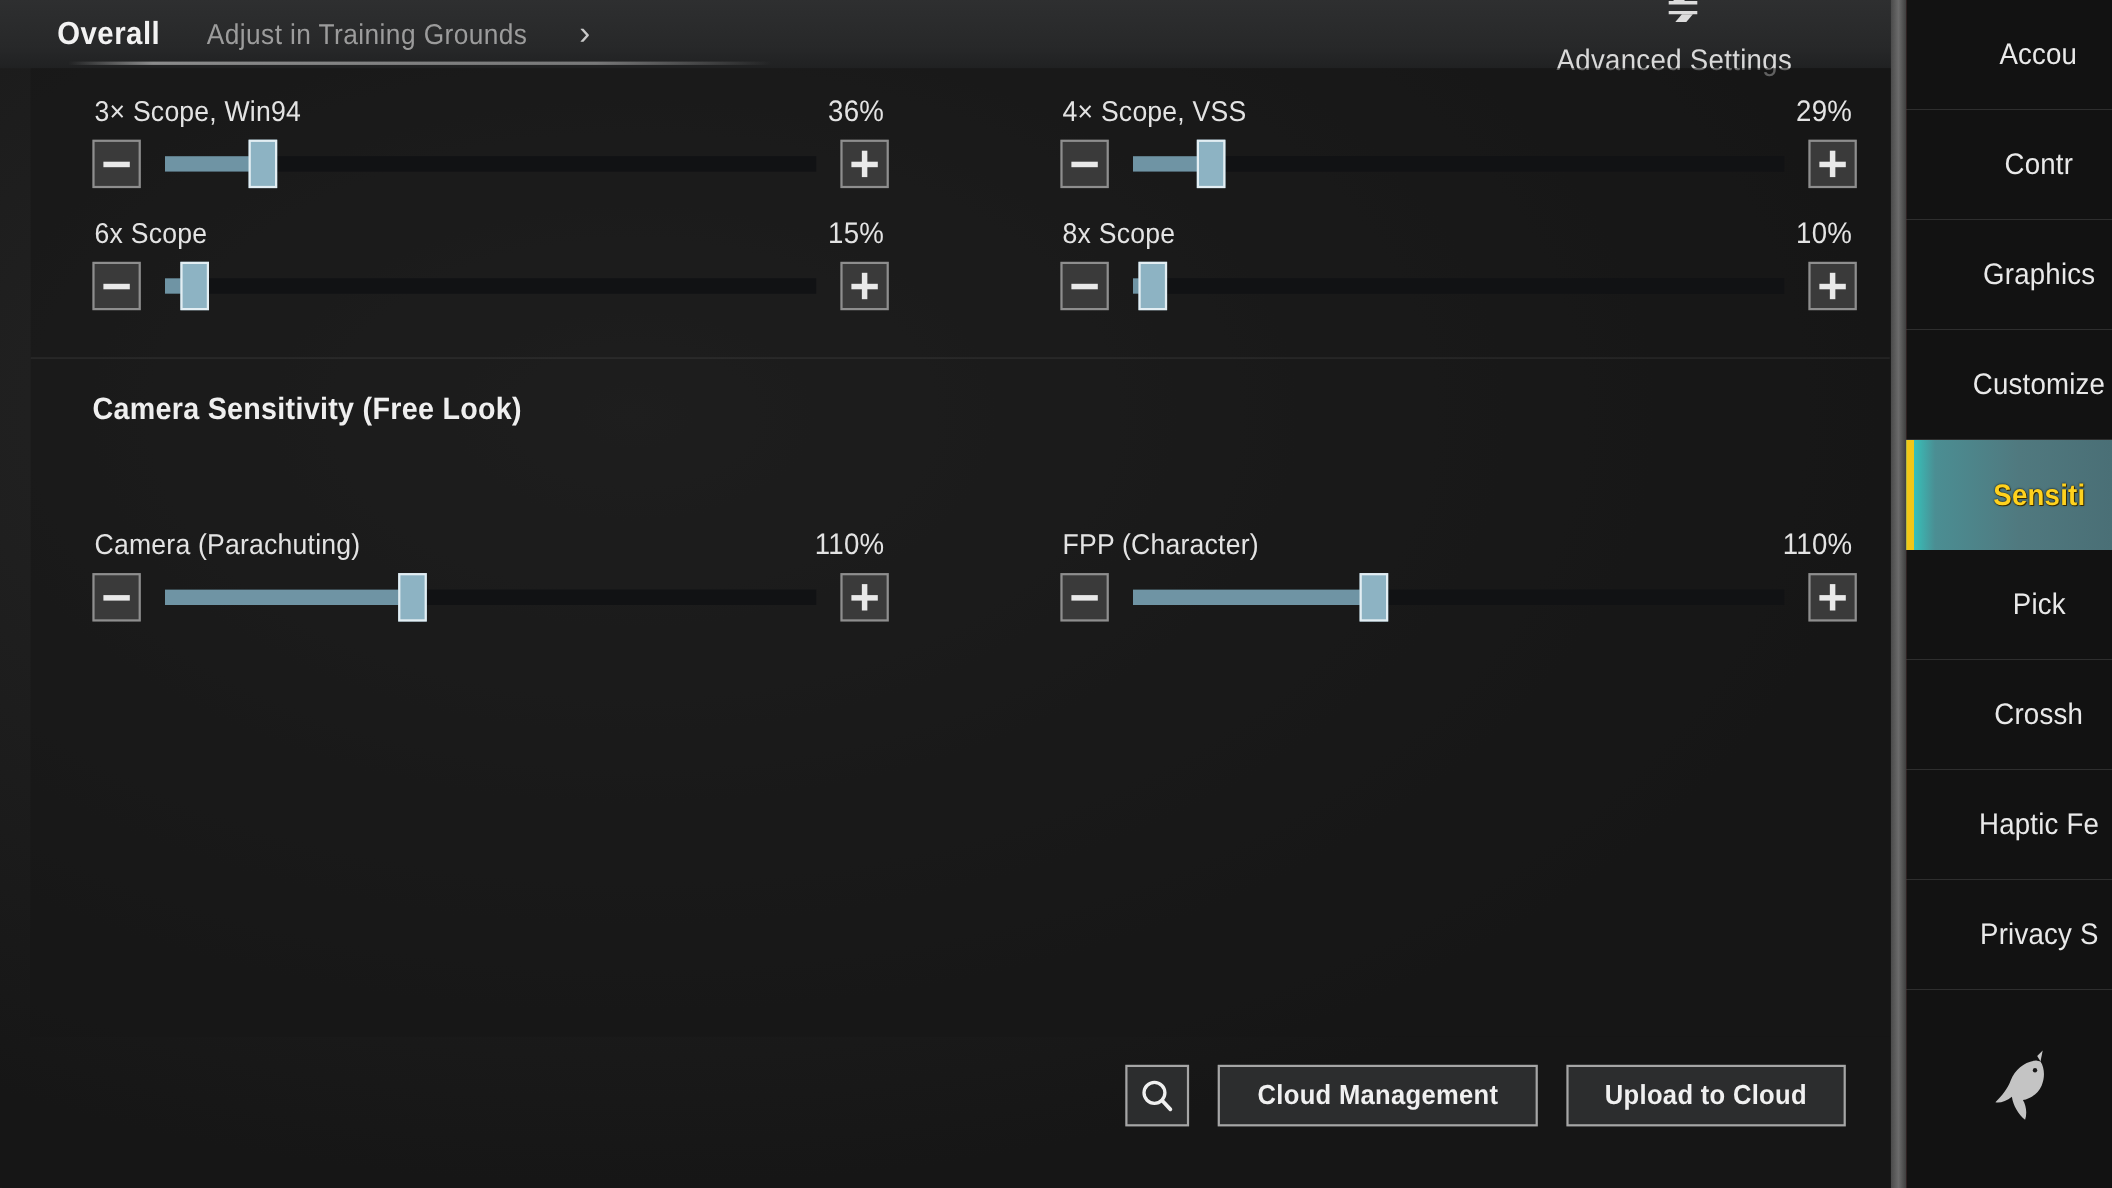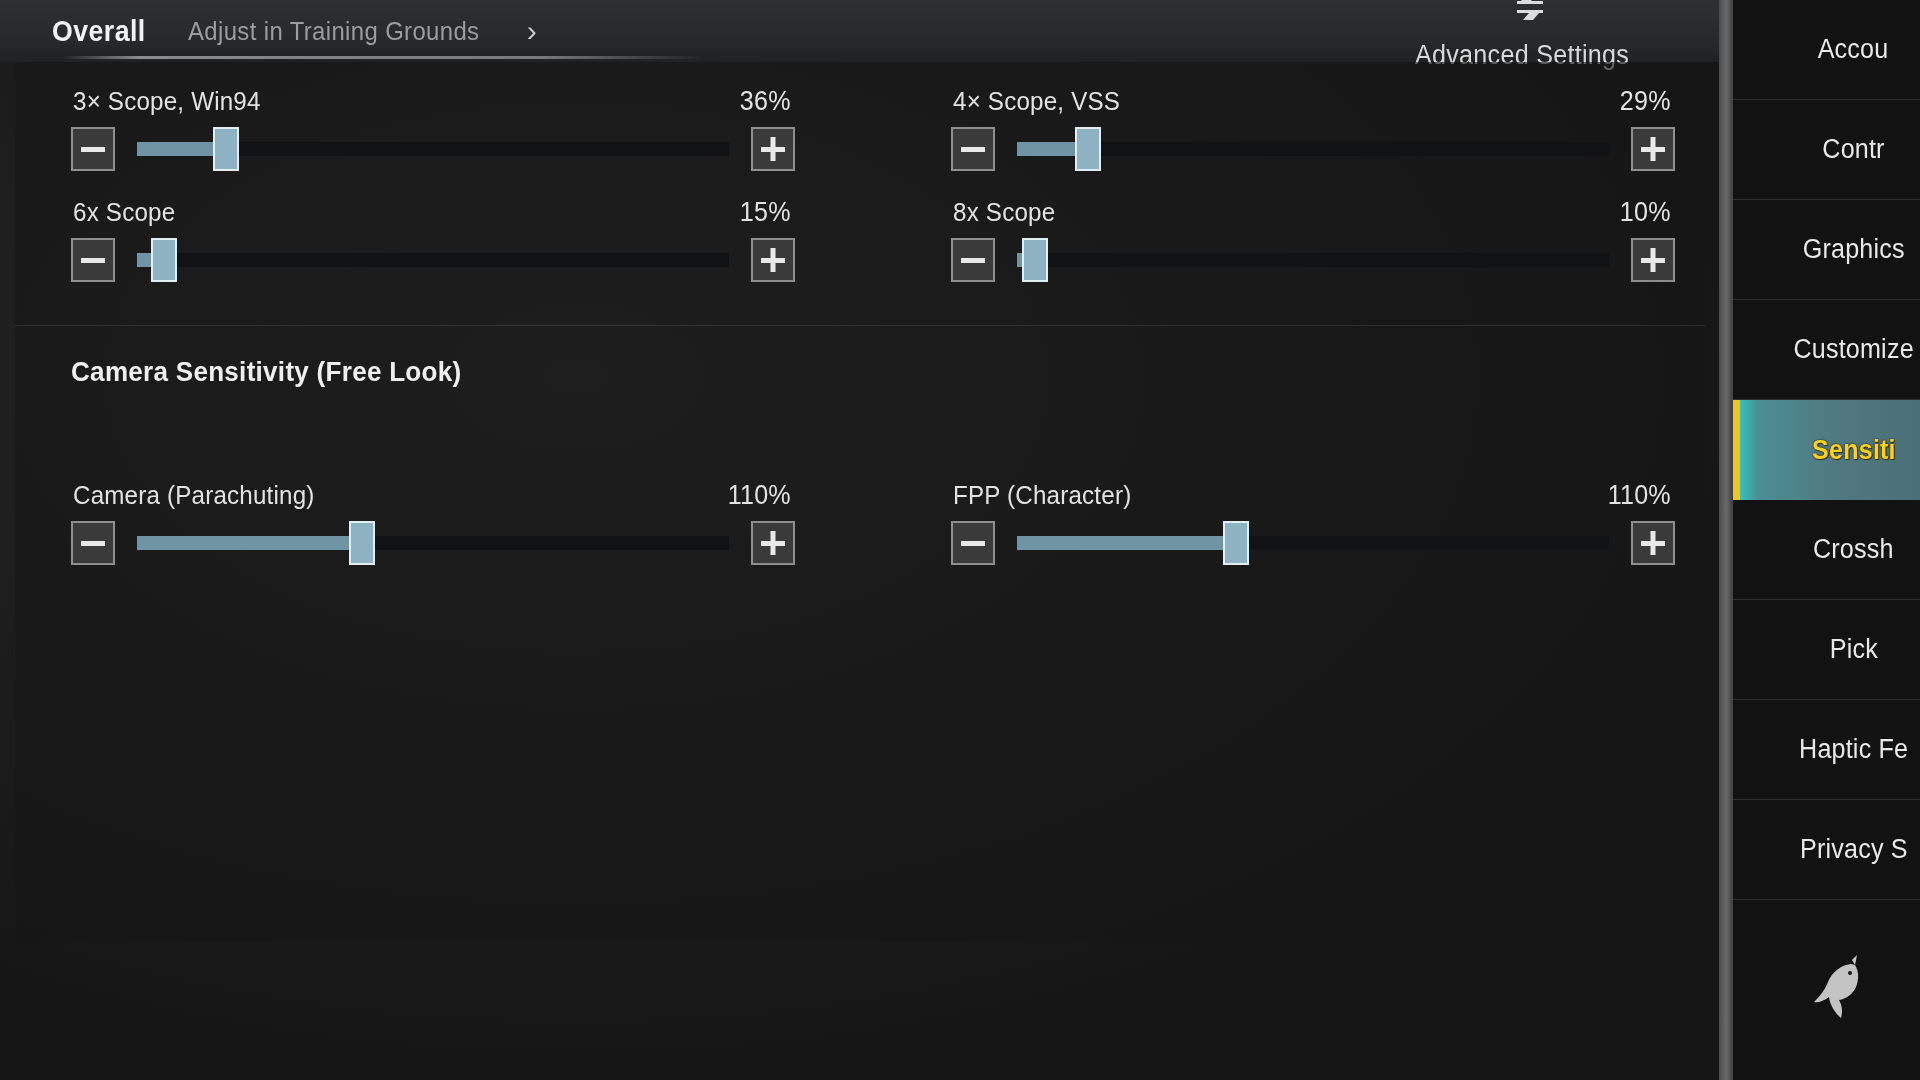--- a/index.html
+++ b/index.html
@@ -58,21 +58,21 @@
 
   
   .tab-underline{
     position:absolute; left:62px; top:56px; width:640px; height:3px;
     background:linear-gradient(90deg, rgba(210,210,210,.0) 0%, rgba(225,225,225,.55) 12%,
                rgba(225,225,225,.45) 75%, rgba(225,225,225,0) 100%);
   }
 
   
   .panel{
-    position:absolute; left:15px; top:62px; width:1690px; height:880px;
+    position:absolute; left:28px; top:62px; width:1690px; height:880px;
     background:rgba(22,22,22,0.62);
   }
   .section{ position:relative; }
   .section-scopes{ padding:24px 30px 18px 30px; }
   .divider{
     position:absolute; left:0; right:0; height:1px;
     background:rgba(255,255,255,0.10);
   }
 
   .grid{ display:grid; grid-template-columns:1fr 1fr; column-gap:130px; }
@@ -351,20 +351,34 @@
                 <i class="bar-h"></i>
                 <i class="bar-v"></i>
               </div>
           </div>
         </div>
 
         <div></div>
       </div>
     </div>
 
+    <div class="actions">
+      <div class="icon-btn">
+        <svg width="34" height="34" viewBox="0 0 34 34">
+          <circle cx="14.5" cy="14.5" r="9.5" fill="none" stroke="#f0f0f0" stroke-width="3"></circle>
+          <line x1="21.5" y1="21.5" x2="29" y2="29.5" stroke="#f0f0f0" stroke-width="3.4" stroke-linecap="round"></line>
+        </svg>
+      </div>
+      <div class="pill">
+        <span>Cloud Management</span>
+      </div>
+      <div class="pill">
+        <span>Upload to Cloud</span>
+      </div>
+    </div>
 
   </div>
 
   <div class="sidebar">
     <div class="sidebar-strip"></div>
 
     <div class="side-item">
         <span>Accou</span>
       </div>
     <div class="side-item">
@@ -373,24 +387,24 @@
     <div class="side-item">
         <span>Graphics</span>
       </div>
     <div class="side-item">
         <span>Customize</span>
       </div>
     <div class="side-item active">
         <span>Sensiti</span>
       </div>
     <div class="side-item">
+        <span>Pick</span>
+      </div>
+    <div class="side-item">
         <span>Crossh</span>
-      </div>
-    <div class="side-item">
-        <span>Pick</span>
       </div>
     <div class="side-item">
         <span>Haptic Fe</span>
       </div>
     <div class="side-item">
         <span>Privacy S</span>
       </div>
 
     <svg class="watermark" viewBox="0 0 70 66">
       <path d="M44 6 L49 1 L47 11 Z" fill="#e8e8e8"></path>

